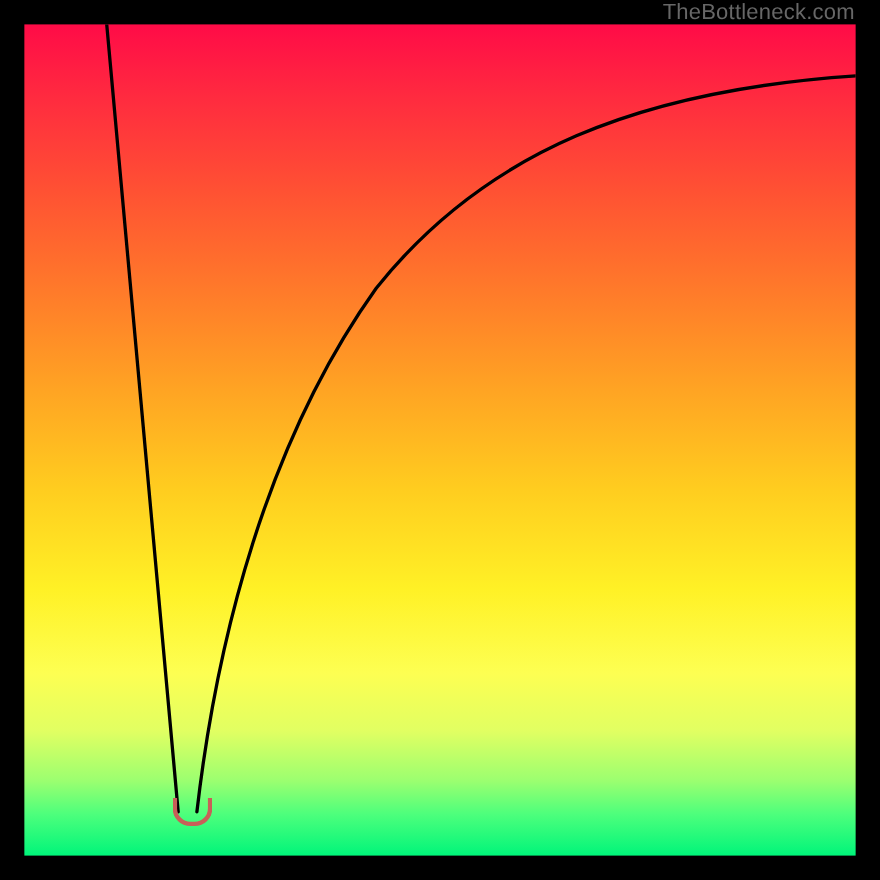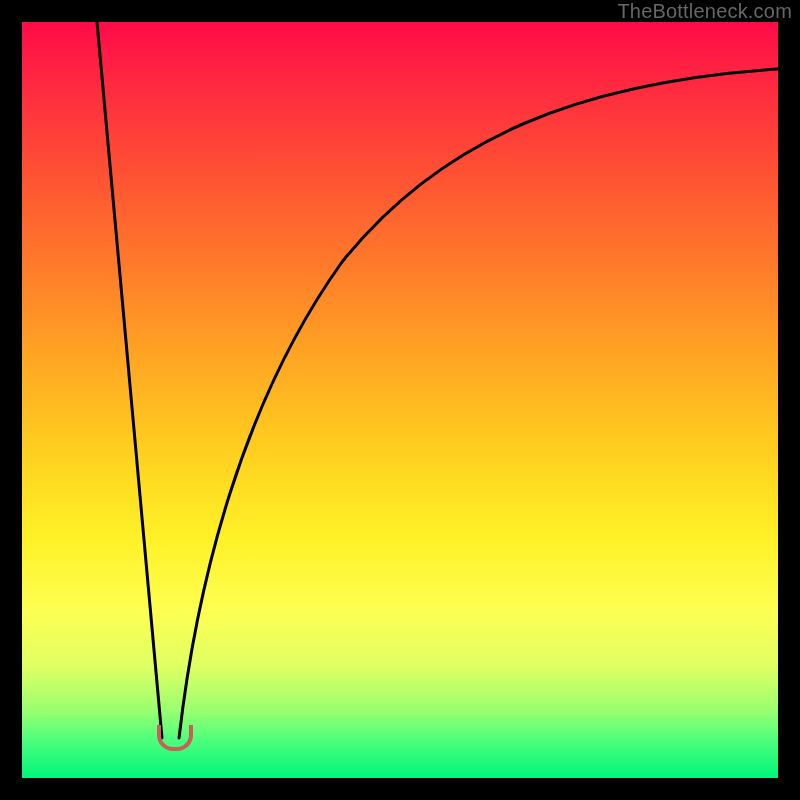--- a/index.html
+++ b/index.html
@@ -34,21 +34,21 @@
       #fdff52 78%,
       #e1ff62 85%,
       #9bff70 91%,
       #4dff7c 95%,
       #00f57a 100%
     );
   }
   .watermark {
     position: absolute;
     top: 0;
-    right: 8px;
+    right: 23px;
     color: #676767;
     font-size: 20px;
     font-weight: 500;
     letter-spacing: 0.2px;
   }
   svg.curves {
     position: absolute;
     inset: 0;
     width: 100%;
     height: 100%;

